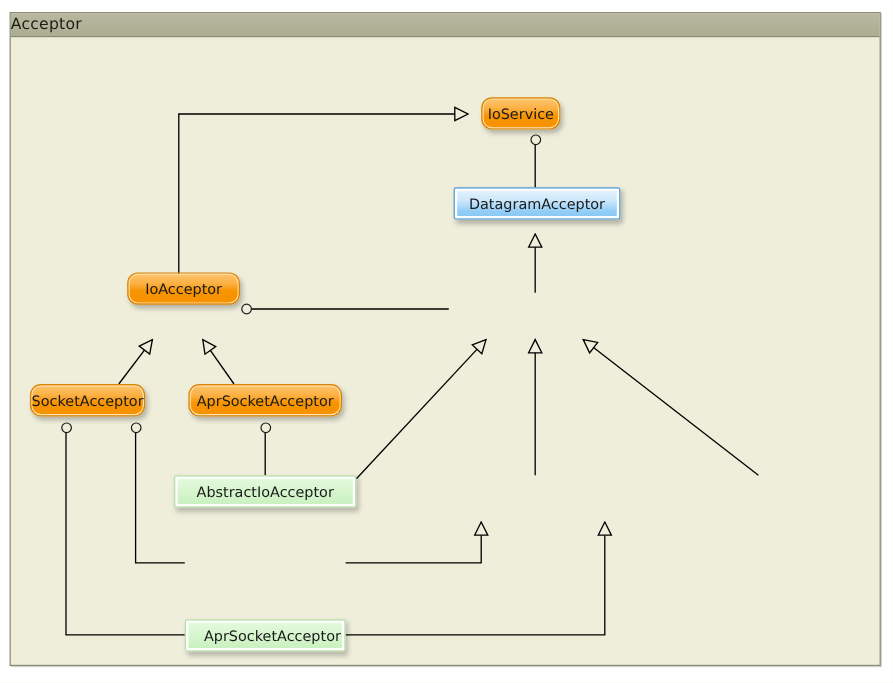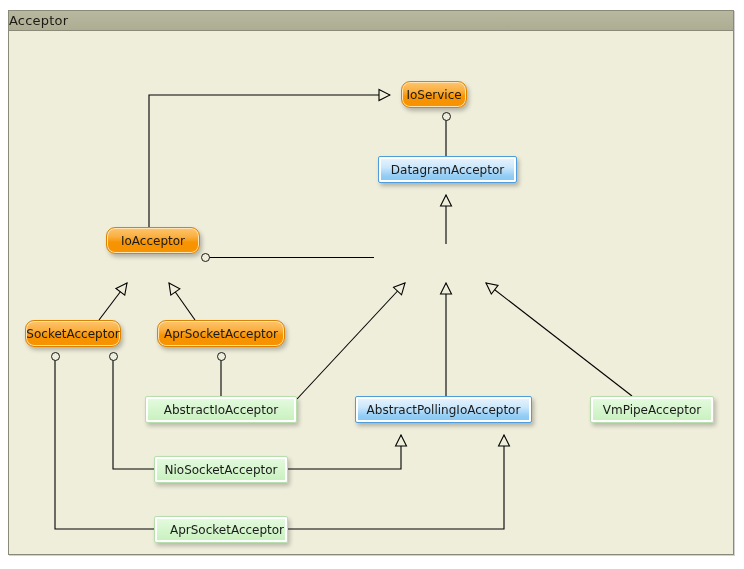--- a/index.html
+++ b/index.html
@@ -128,30 +128,21 @@
     </div>
 
     <div class="node n-iface" style="left:148px;top:287px;width:128px;">
       <span class="lbl">AprSocketAcceptor</span>
     </div>
 
     <div class="node n-cls" style="left:136px;top:363px;width:152px;">
       <span class="lbl">AbstractIoAcceptor</span>
     </div>
 
-    <div class="node n-abs" style="left:346px;top:363px;width:177px;">
-      <span class="lbl">AbstractPollingIoAcceptor</span>
-    </div>
 
-    <div class="node n-cls" style="left:581px;top:363px;width:124px;">
-      <span class="lbl">VmPipeAcceptor</span>
-    </div>
 
-    <div class="node n-cls" style="left:145px;top:423px;width:134px;">
-      <span class="lbl">NioSocketAcceptor</span>
-    </div>
 
     <div class="node n-cls" style="left:145px;top:483px;width:134px;padding-left:12px;">
       <span class="lbl">AprSocketAcceptor</span>
     </div>
 
   </div>
 </div>
 
 </body></html>

